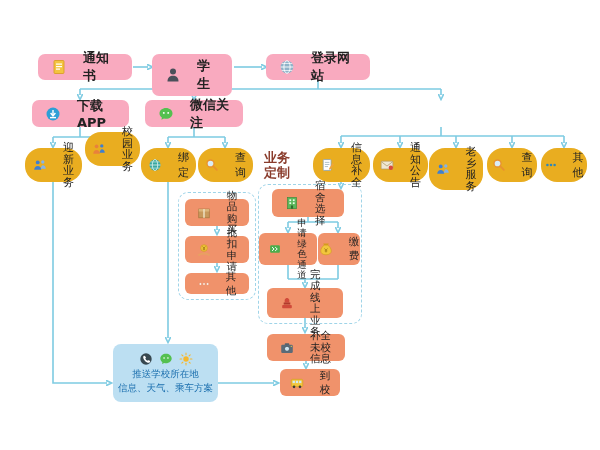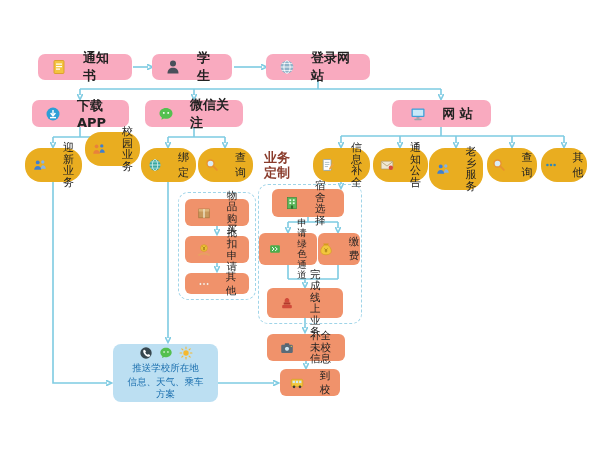--- a/index.html
+++ b/index.html
@@ -13,21 +13,21 @@
   .gold{background:#e9ad20;border-radius:16px;font-size:11px;}
   .orange{background:#f0926b;border-radius:6px;font-size:10.5px;}
   .lines{display:flex;flex-direction:column;line-height:11.5px;text-align:left;}
   .ic16{width:16px;height:16px;flex:0 0 auto;}
   .ic14{width:14px;height:14px;flex:0 0 auto;}
   .ic12{width:12px;height:12px;flex:0 0 auto;}
   .dashed{position:absolute;border:1.5px dashed #9fd4e8;border-radius:10px;box-sizing:border-box;}
   .label-custom{position:absolute;color:#8a3c2c;font-weight:bold;font-size:13px;line-height:15px;text-align:center;}
   .push{position:absolute;background:#bcdff2;border-radius:8px;display:flex;flex-direction:column;
         align-items:center;justify-content:center;gap:2px;color:#1b6fae;font-size:9.5px;line-height:12px;
-        text-align:center;padding:13px;box-sizing:border-box;}
+        text-align:center;padding:3px;box-sizing:border-box;}
   .push .icons{display:flex;gap:6px;}
   .defs{position:absolute;width:0;height:0;overflow:hidden;}
 </style>
 </head>
 <body>
 
 <div class="canvas">
 
   <svg class="defs" aria-hidden="true">
     <symbol id="i-doc" viewBox="0 0 16 16">
@@ -210,21 +210,21 @@
 
   <div class="dashed" style="left:178px;top:192px;width:78px;height:108px"></div>
   <div class="dashed" style="left:258px;top:184px;width:104px;height:140px"></div>
 
   <div class="node pink" style="left:38px;top:54px;width:94px;height:26px">
     <svg class="ic16">
         <use href="#i-doc"></use>
       </svg>
     <span>通知书</span>
   </div>
-  <div class="node pink" style="left:152px;top:54px;width:80px;height:26px">
+  <div class="node pink" style="left:152px;top:54px;width:80px;height:42px">
     <svg class="ic16">
         <use href="#i-person"></use>
       </svg>
     <span>学 生</span>
   </div>
   <div class="node pink" style="left:266px;top:54px;width:104px;height:26px">
     <svg class="ic16">
         <use href="#i-globe"></use>
       </svg>
     <span>登录网站</span>
@@ -234,26 +234,20 @@
     <svg class="ic16">
         <use href="#i-appdl"></use>
       </svg>
     <span>下载APP</span>
   </div>
   <div class="node pink" style="left:145px;top:100px;width:98px;height:27px">
     <svg class="ic16">
         <use href="#i-wechat"></use>
       </svg>
     <span>微信关注</span>
-  </div>
-  <div class="node pink" style="left:392px;top:100px;width:99px;height:27px">
-    <svg class="ic16">
-        <use href="#i-monitor"></use>
-      </svg>
-    <span>网 站</span>
   </div>
 
   <div class="node gold" style="left:25px;top:148px;width:57px;height:34px">
     <svg class="ic14">
         <use href="#i-people"></use>
       </svg>
     <span class="lines">
       <span>迎新</span>
       <span>业务</span>
     </span>

